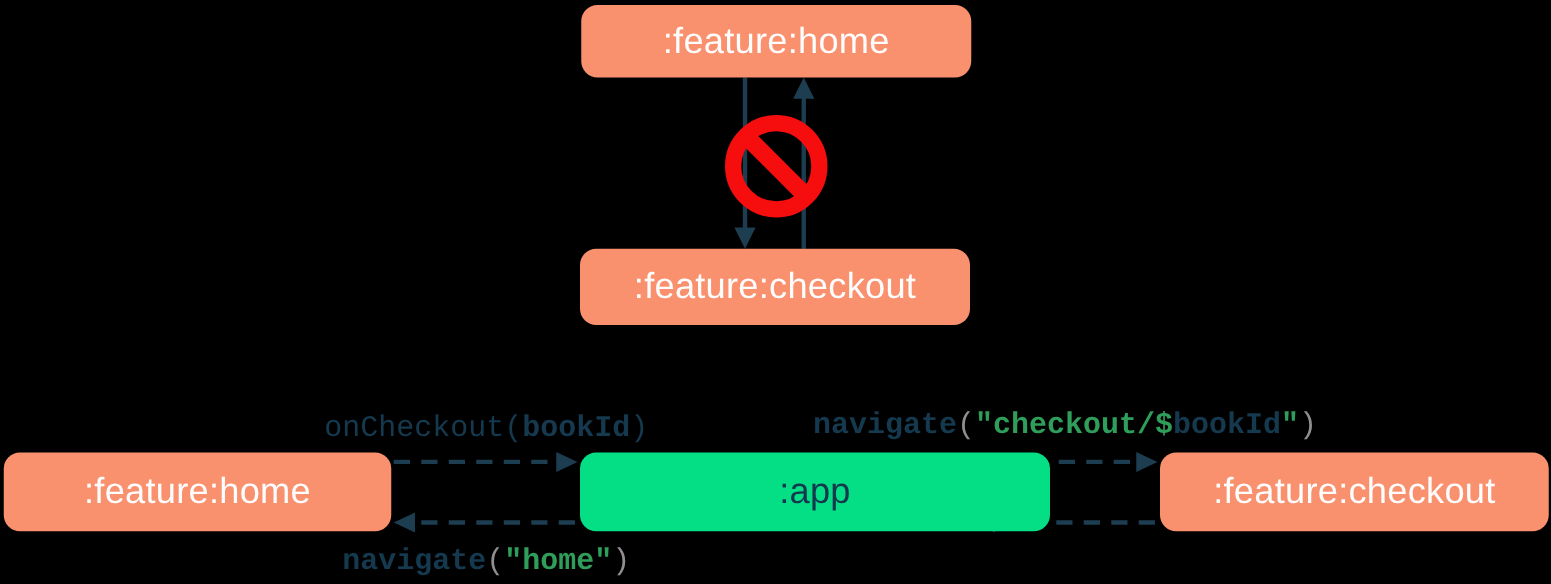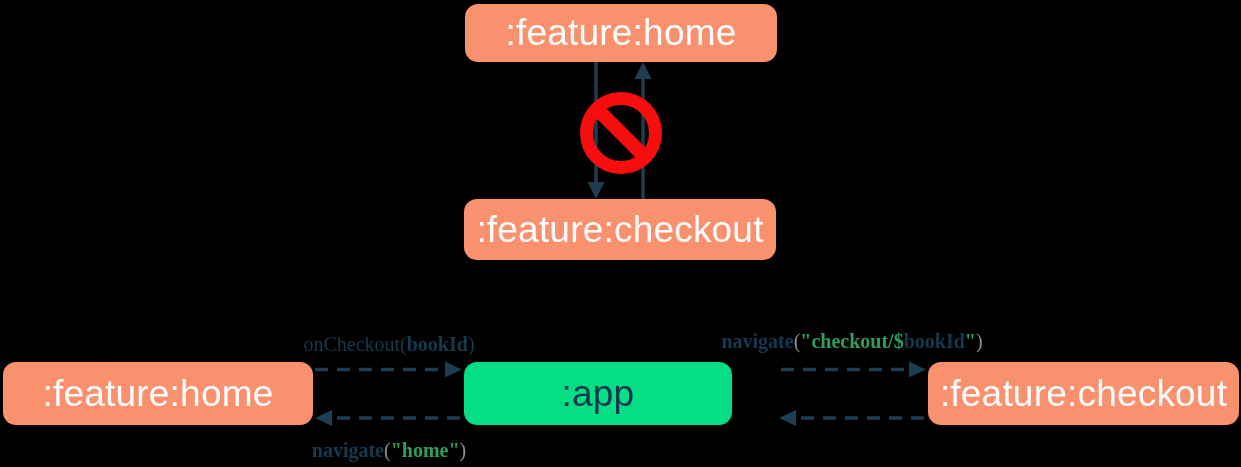--- a/index.html
+++ b/index.html
@@ -3,32 +3,32 @@
 <meta charset="utf-8">
 <style>
   html,body{margin:0;padding:0;background:#000;}
   .canvas{
     position:relative;width:1241px;height:467px;background:#000000;
     font-family:"Liberation Sans",sans-serif;overflow:hidden;
   }
   .overlay{position:absolute;left:0;top:0;width:1241px;height:467px;}
   .box{
     position:absolute;display:flex;align-items:center;justify-content:center;
-    border-radius:13px;font-size:37px;font-weight:400;letter-spacing:0.2px;
+    border-radius:13px;font-size:29px;font-weight:400;letter-spacing:0.2px;
   }
   .module{background:#f9906e;color:#fdfdfd;}
   .app{background:#04df86;color:#14384e;}
   .box-top-home{left:465px;top:4px;width:312px;height:58px;}
   .box-top-checkout{left:464px;top:199px;width:312px;height:61px;}
   .box-bottom-home{left:3px;top:362px;width:310px;height:63px;}
-  .box-app{left:464px;top:362px;width:268px;height:63px;}
+  .box-app{left:464px;top:362px;width:376px;height:63px;}
   .box-bottom-checkout{left:928px;top:362px;width:311px;height:63px;}
   .code-label{
     position:absolute;transform:translateX(-50%);white-space:nowrap;
-    font-family:Liberation Serif, serif;font-size:20px;line-height:24px;
+    font-family:Liberation Mono, monospace;font-size:24px;line-height:24px;
   }
   .lbl-top-left{left:389px;top:332px;}
   .lbl-bottom-left{left:389px;top:438px;}
   .lbl-top-right{left:852px;top:329px;}
   .lbl-bottom-right{left:851px;top:437px;}
   .c-navy{color:#15394e;}
   .c-navy-bold{color:#15394e;font-weight:bold;}
   .c-green{color:#2f9e5a;font-weight:bold;}
   .c-gray{color:#8f8f8f;}
 </style>

